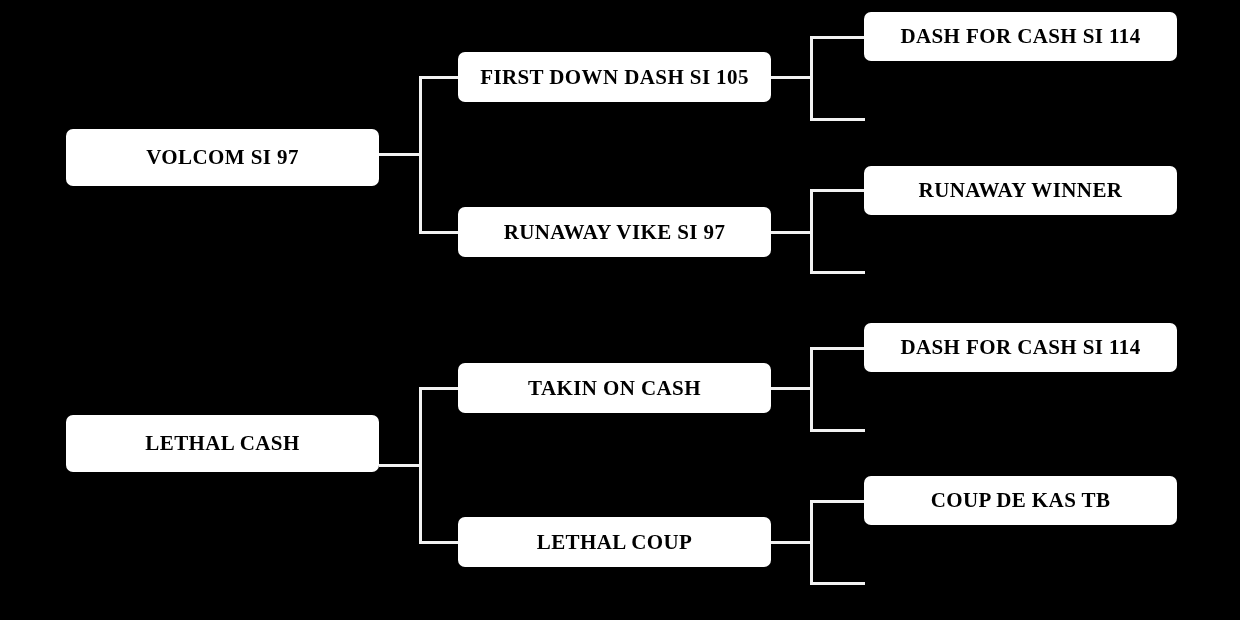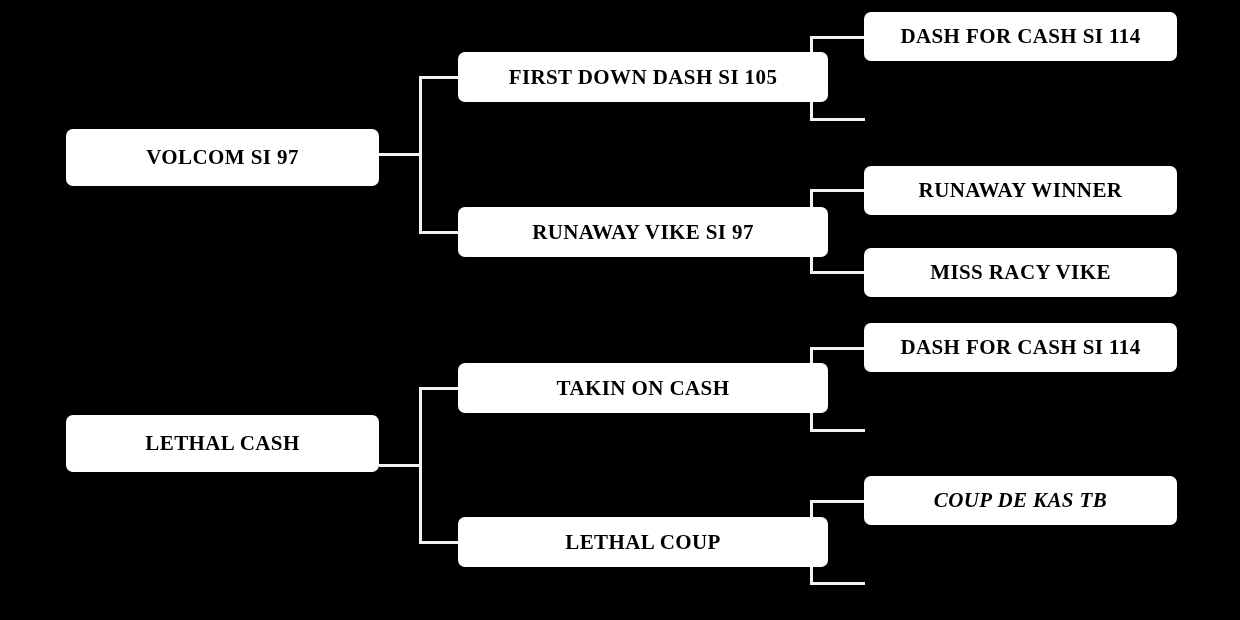--- a/index.html
+++ b/index.html
@@ -27,21 +27,21 @@
     font-weight: bold;
     letter-spacing: 0.4px;
     box-sizing: border-box;
     padding: 0 16px;
     line-height: 1;
     white-space: nowrap;
     overflow: hidden;
   }
   
   .gen0 { width: 313px; height: 57px; font-size: 21px; }
-  .gen1 { width: 370px; height: 50px; font-size: 21px; }
+  .gen1 { width: 313px; height: 50px; font-size: 21px; }
   .gen2 { width: 313px; height: 49px; font-size: 21px; }
 
   
   .conn {
     position: absolute;
     background: #f2f2f2;
   }
   .conn.h { height: 3px; }
   .conn.v { width: 3px; }
 </style>
@@ -65,21 +65,20 @@
   <div class="conn h" style="left:810px; top:189px; width:55px;"></div>
   <div class="conn h" style="left:810px; top:271px; width:55px;"></div>
 
   <div class="node gen0" style="left:66px; top:129px;">VOLCOM SI 97</div>
 
   <div class="node gen1" style="left:458px; top:52px;">FIRST DOWN DASH SI 105</div>
   <div class="node gen1" style="left:458px; top:207px;">RUNAWAY VIKE SI 97</div>
 
   <div class="node gen2" style="left:864px; top:12px;">DASH FOR CASH SI 114</div>
   <div class="node gen2" style="left:864px; top:166px;">RUNAWAY WINNER</div>
-  <div class="node gen2" style="left:864px; top:248px;">MISS RACY VIKE</div>
 
   <div class="conn h" style="left:379px; top:464px; width:42px;"></div>
   <div class="conn v" style="left:419px; top:387px; height:157px;"></div>
   <div class="conn h" style="left:419px; top:387px; width:40px;"></div>
   <div class="conn h" style="left:419px; top:541px; width:40px;"></div>
 
   <div class="conn h" style="left:770px; top:387px; width:42px;"></div>
   <div class="conn v" style="left:810px; top:347px; height:83px;"></div>
   <div class="conn h" style="left:810px; top:347px; width:55px;"></div>
   <div class="conn h" style="left:810px; top:429px; width:55px;"></div>
@@ -88,15 +87,15 @@
   <div class="conn v" style="left:810px; top:500px; height:83px;"></div>
   <div class="conn h" style="left:810px; top:500px; width:55px;"></div>
   <div class="conn h" style="left:810px; top:582px; width:55px;"></div>
 
   <div class="node gen0" style="left:66px; top:415px;">LETHAL CASH</div>
 
   <div class="node gen1" style="left:458px; top:363px;">TAKIN ON CASH</div>
   <div class="node gen1" style="left:458px; top:517px;">LETHAL COUP</div>
 
   <div class="node gen2" style="left:864px; top:323px;">DASH FOR CASH SI 114</div>
-  <div class="node gen2" style="left:864px; top:476px;font-style:italic;">COUP DE KAS TB</div>
+  <div class="node gen2" style="left:864px; top:476px;">COUP DE KAS TB</div>
 
 </div>
 
 </body></html>

